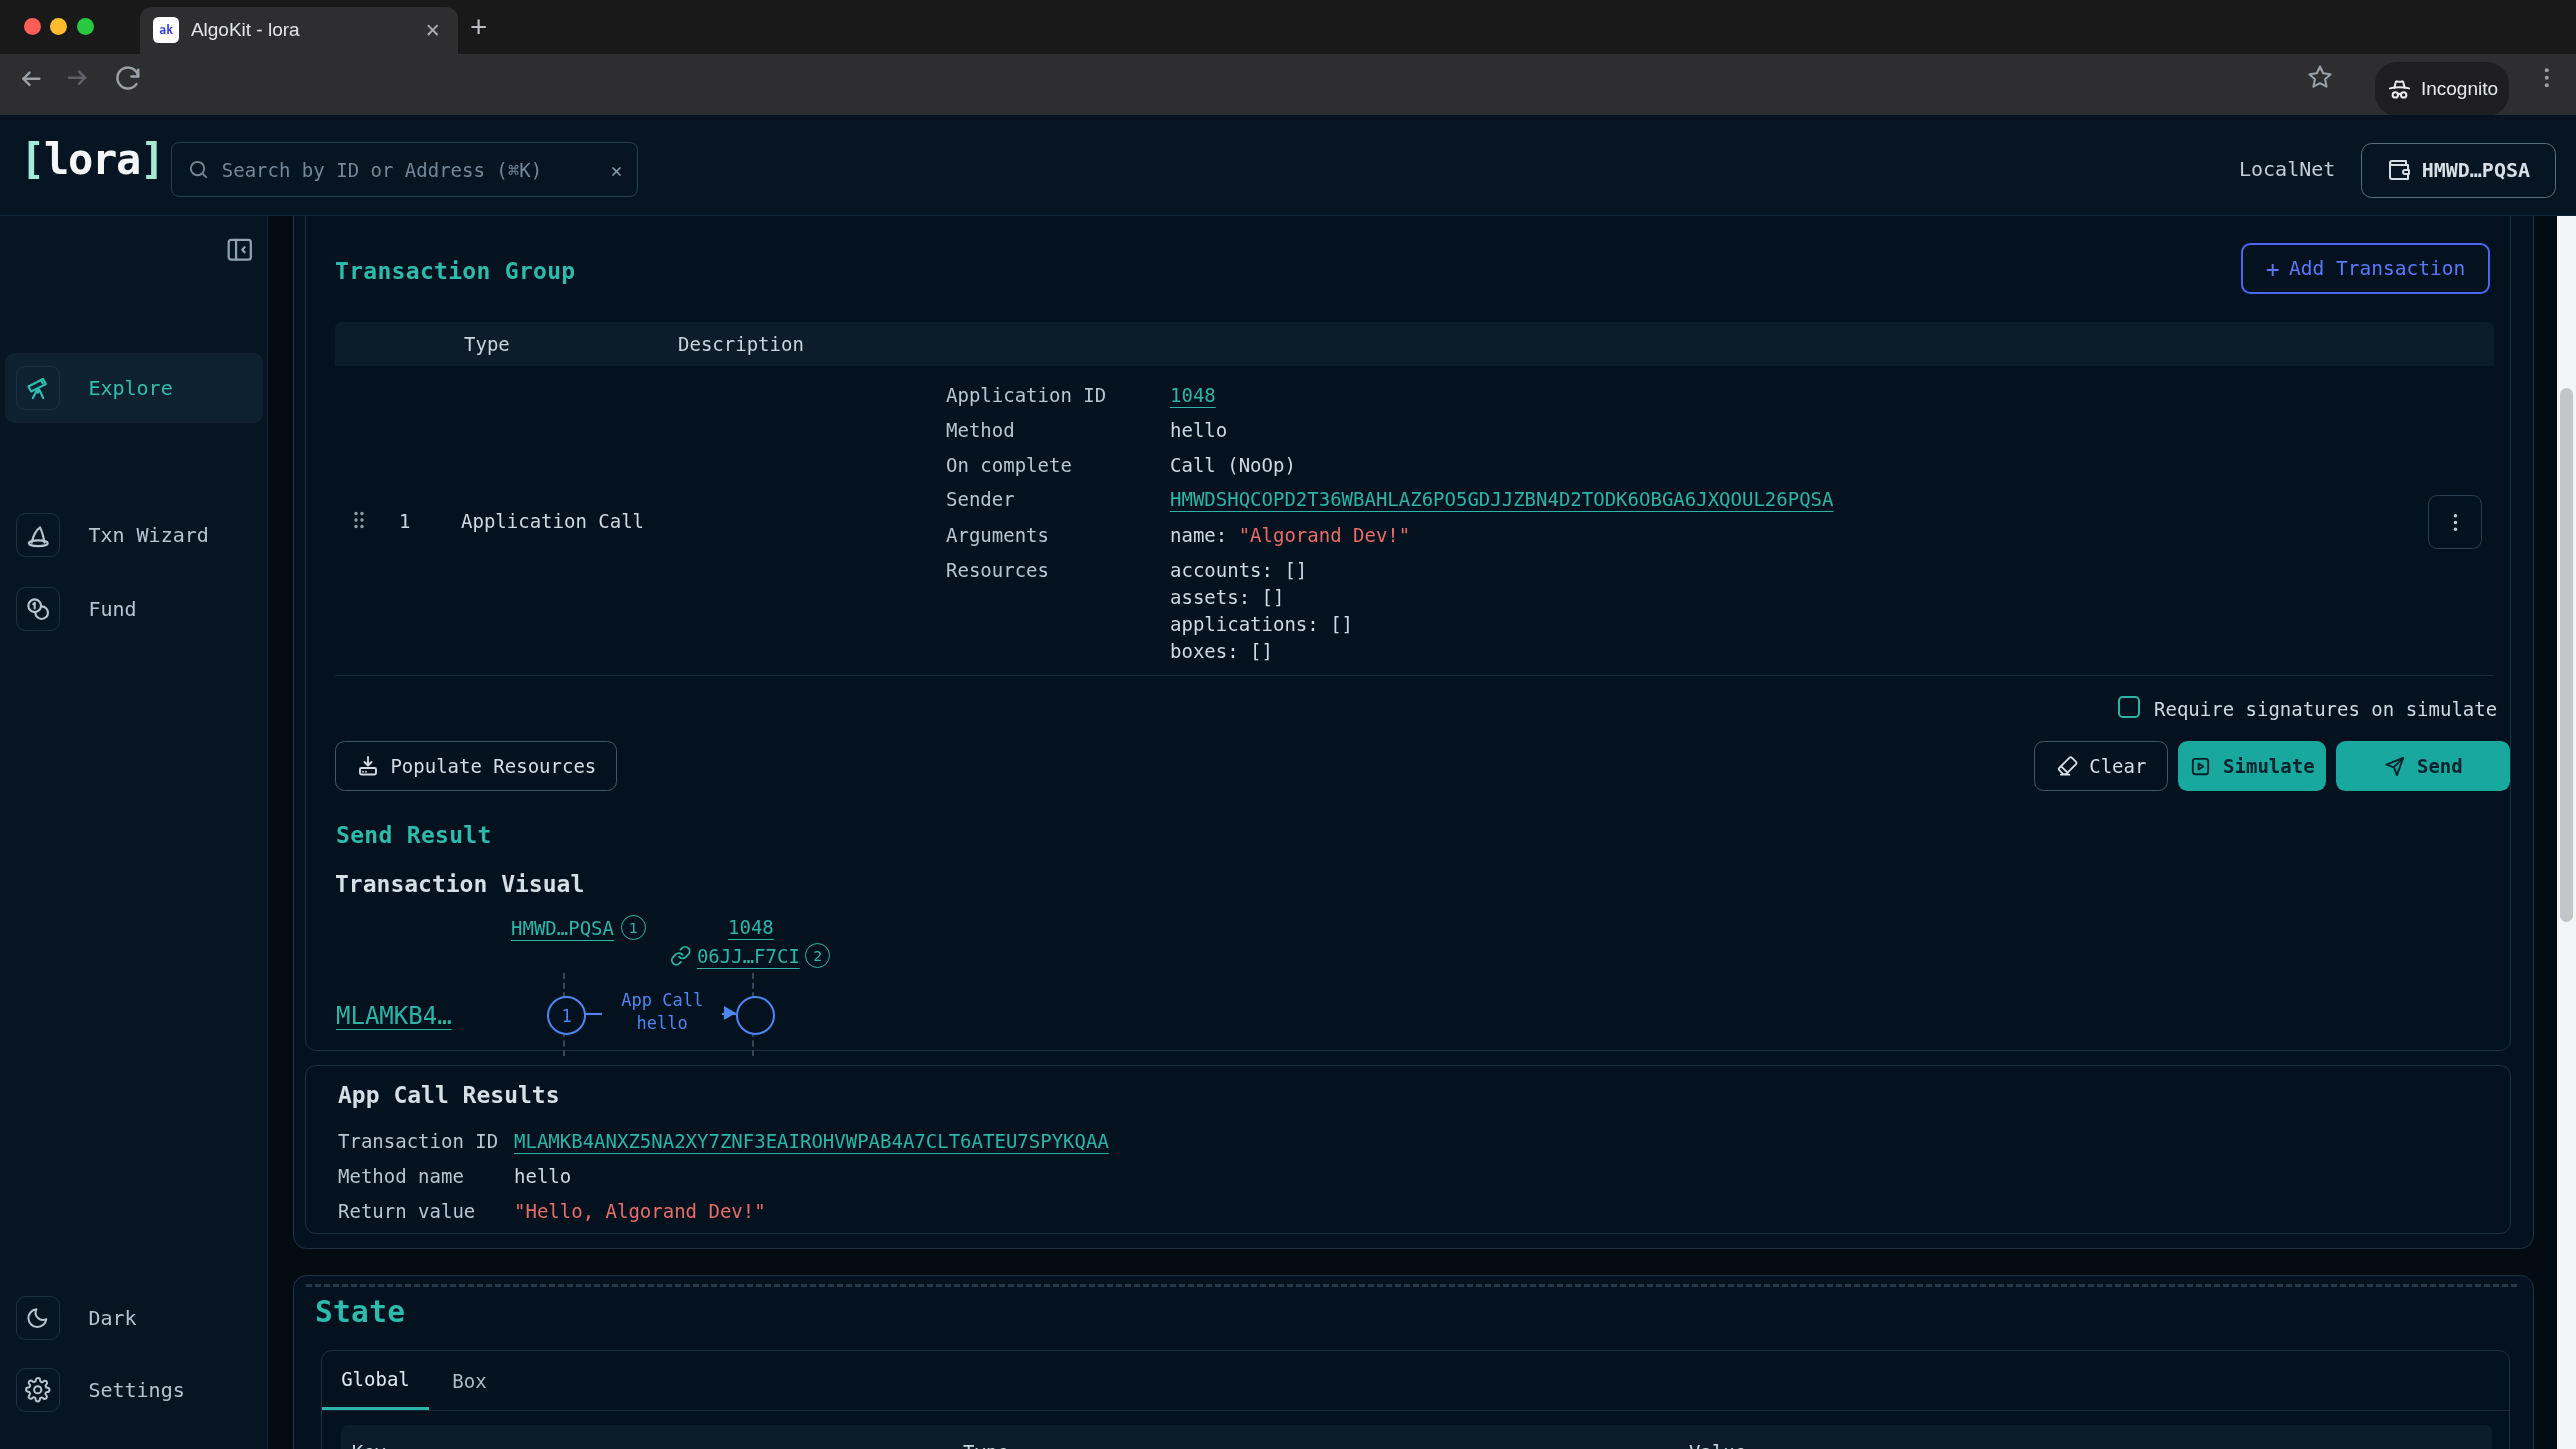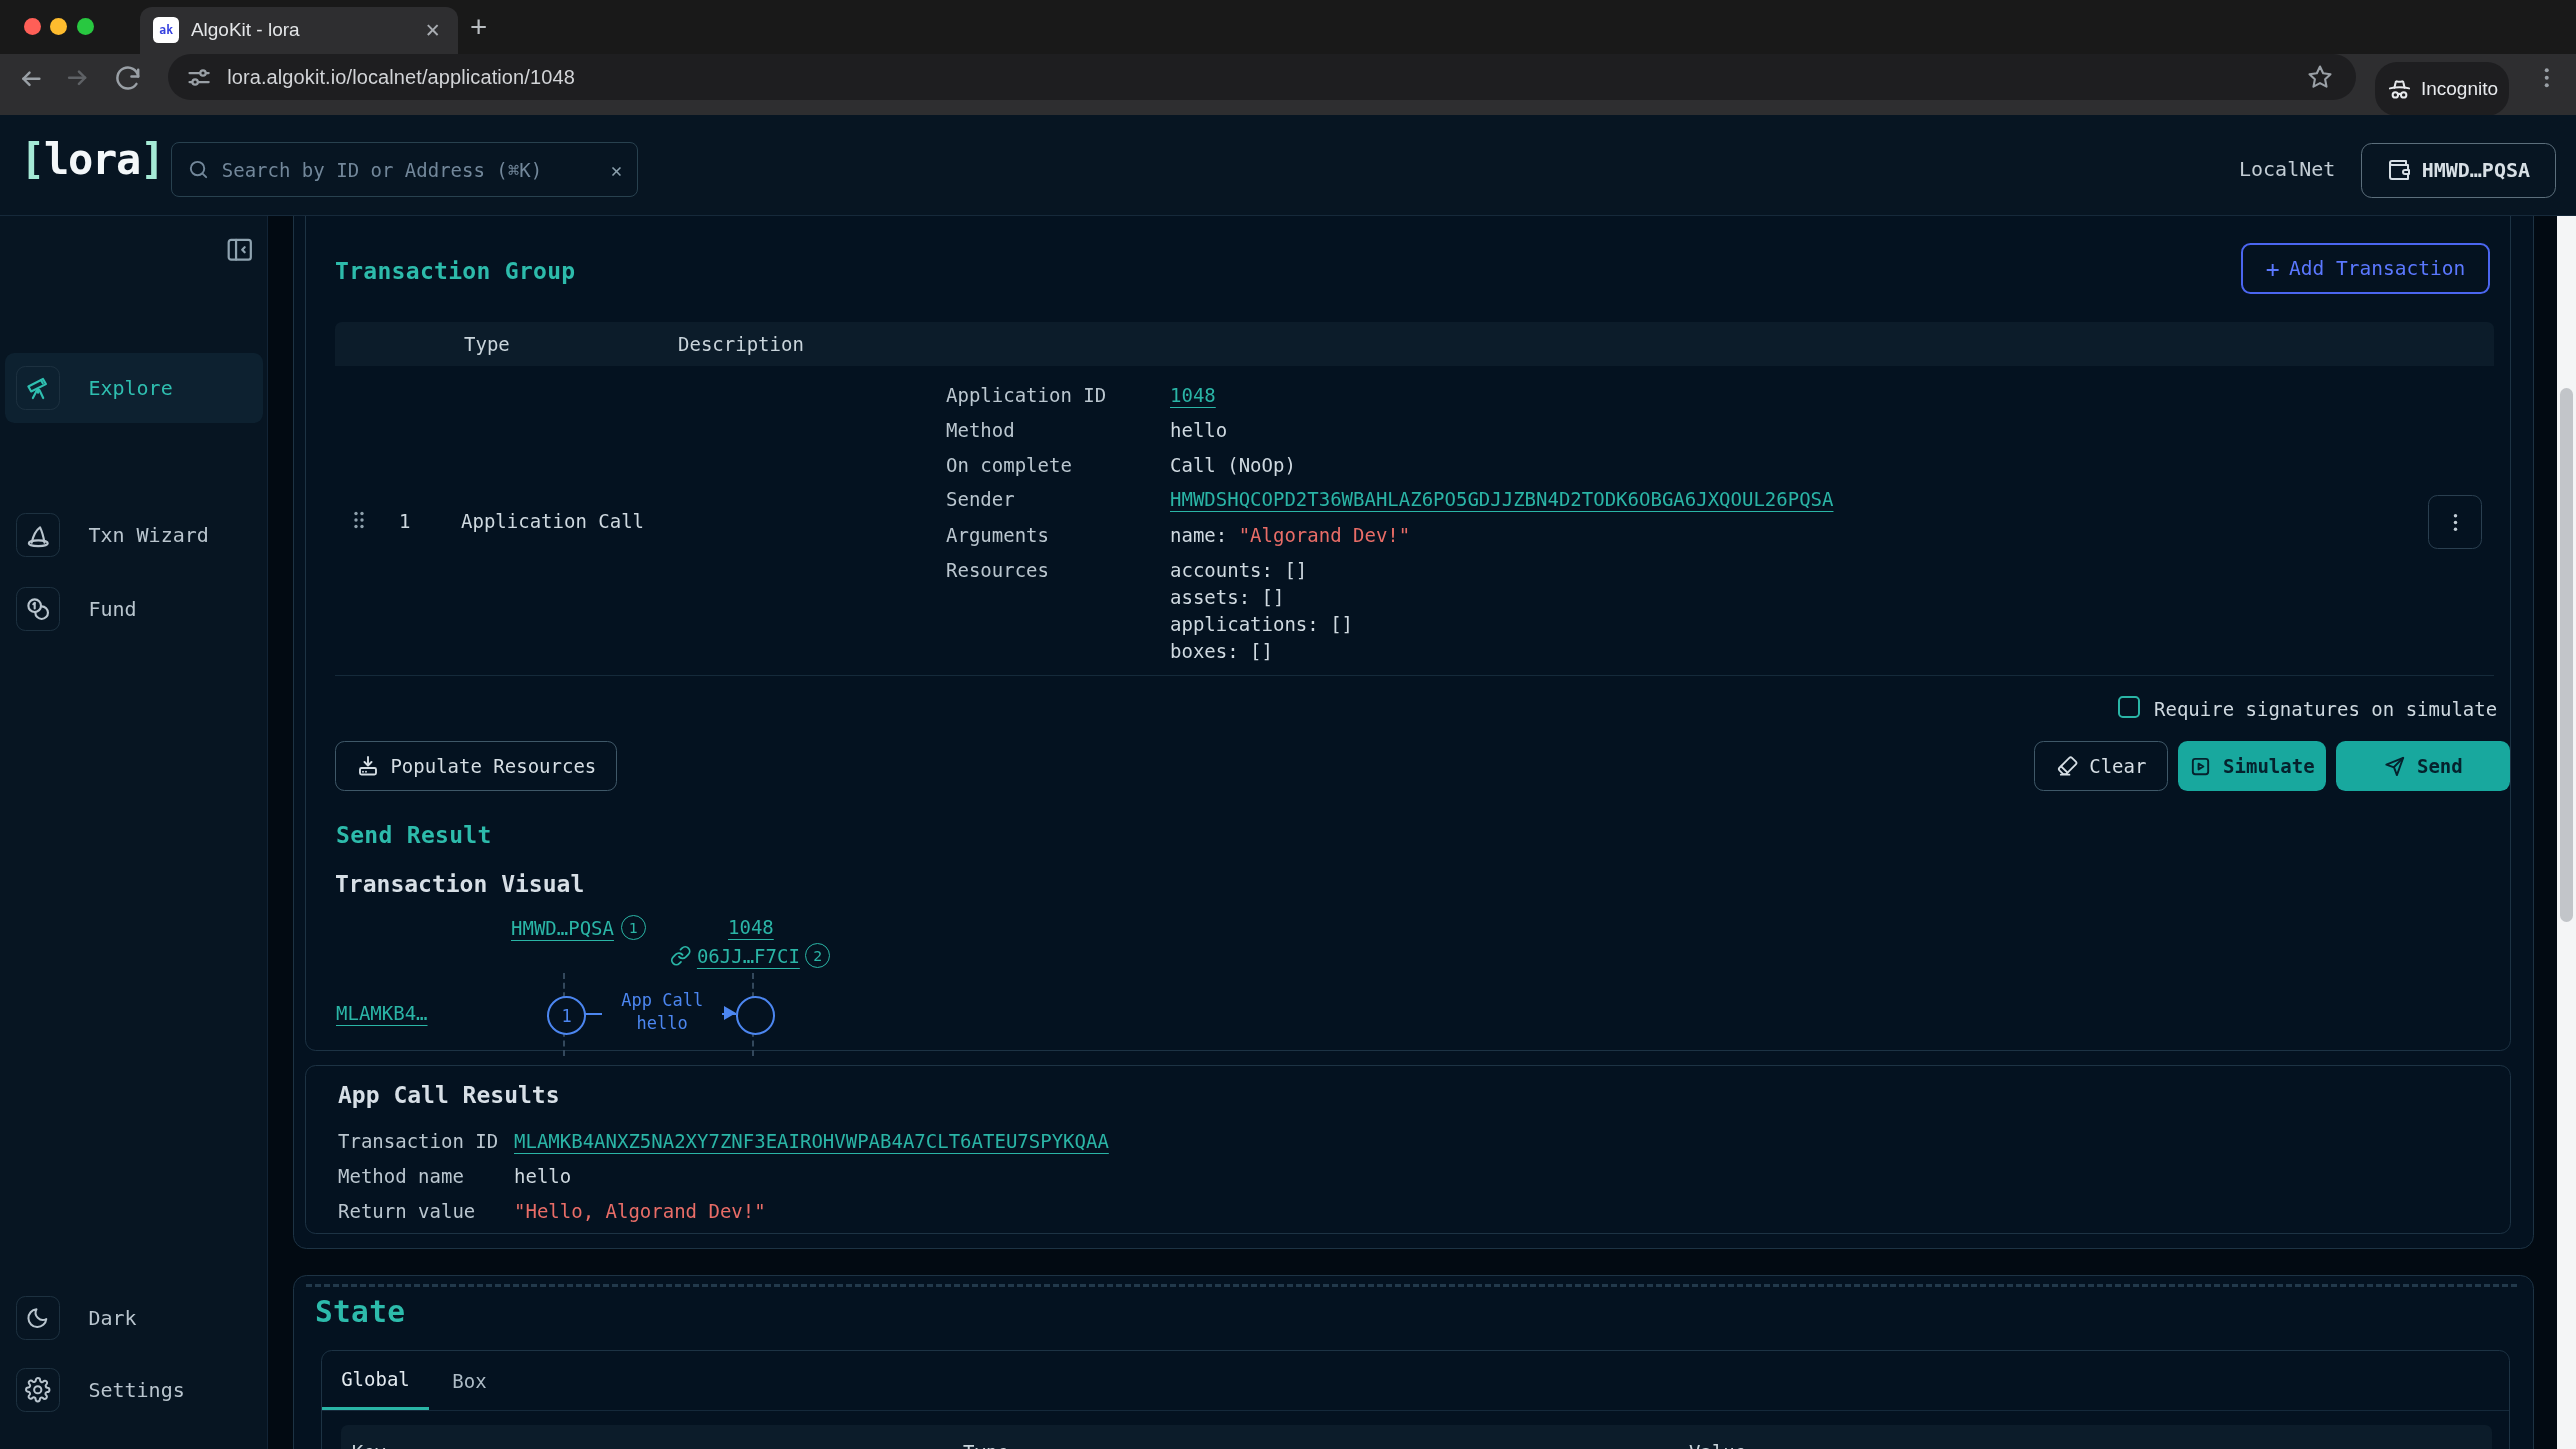--- a/index.html
+++ b/index.html
@@ -105,33 +105,20 @@
           <path d="M5 12h13"></path>
           <path d="m13 7 5 5-5 5"></path>
         </svg>
     </span>
     <span class="abs navic" style="left:113px;top:9.4px;">
       <svg width="29.5" height="29.5" viewBox="0 0 24 24" fill="none" stroke="currentColor" stroke-width="2" stroke-linecap="round" stroke-linejoin="round">
           <path d="M20.5 11a8.5 8.5 0 1 0-1.4 6"></path>
           <path d="M20.5 5.5V11H15"></path>
         </svg>
     </span>
-    <div class="abs omnibox" style="top:0;left:168px;">
-      <span class="navic">
-        <svg width="27" height="27" viewBox="0 0 24 24" fill="none" stroke="currentColor" stroke-width="2" stroke-linecap="round">
-            <path d="M4 8h9"></path>
-            <circle cx="16" cy="8" r="2.4"></circle>
-            <path d="M18.8 8H21"></path>
-            <path d="M4 16h2.2"></path>
-            <circle cx="9" cy="16" r="2.4"></circle>
-            <path d="M11.8 16H21"></path>
-          </svg>
-      </span>
-      <span class="url">lora.algokit.io/localnet/application/1048</span>
-    </div>
     <span class="abs navic" style="left:2306px;top:8.7px;">
       <svg width="28" height="28" viewBox="0 0 24 24" fill="none" stroke="currentColor" stroke-width="1.8" stroke-linejoin="round">
           <path d="m12 3 2.7 5.8 6.3.8-4.6 4.4 1.2 6.3L12 17.3 6.4 20.3l1.2-6.3L3 9.6l6.3-.8Z"></path>
         </svg>
     </span>
     <div class="abs incog" style="top:8px;left:2375px;">
       <span>
         <svg width="27" height="27" viewBox="0 0 24 24" fill="none" stroke="#e8eaed" stroke-width="1.8" stroke-linecap="round">
             <path d="M3.5 11c2.5-.7 5.5-1 8.5-1s6 .3 8.5 1"></path>
             <path d="M7.5 10.5 8.6 5.6a1 1 0 0 1 1.2-.8c.7.15 1.5.25 2.2.25s1.5-.1 2.2-.25a1 1 0 0 1 1.2.8l1.1 4.9"></path>
@@ -362,21 +349,21 @@
       <span style="color:#2ab5a6;">
         <svg width="21.5" height="21.5" viewBox="0 0 24 24" fill="none" stroke="currentColor" stroke-width="2" stroke-linecap="round" stroke-linejoin="round">
             <path d="M10 13a5 5 0 0 0 7.54.54l3-3a5 5 0 0 0-7.07-7.07l-1.72 1.71"></path>
             <path d="M14 11a5 5 0 0 0-7.54-.54l-3 3a5 5 0 0 0 7.07 7.07l1.71-1.71"></path>
           </svg>
       </span>
       <span class="link" style="font-size:19px;">06JJ…F7CI</span>
       <span class="badge">2</span>
     </span>
 
-    <span class="abs link" style="left:68px;top:786px;font-size:19px;text-align:right;">MLAMKB4…</span>
+    <span class="abs link" style="left:68px;top:786px;font-size:24px;text-align:right;">MLAMKB4…</span>
     <div class="lane" style="left:295px;top:757px;height:83px;"></div>
     <div class="lane" style="left:484px;top:757px;height:83px;"></div>
     <div class="edge" style="left:314px;top:797px;width:154px;"></div>
     <div class="arrow" style="left:456px;top:790px;"></div>
     <div class="node" style="left:279px;top:780px;">
         <span>1</span>
       </div>
     <div class="node" style="left:468px;top:780px;"></div>
     <div class="edgelabel" style="left:334px;top:773px;width:107px;">
       <div>App Call</div>

